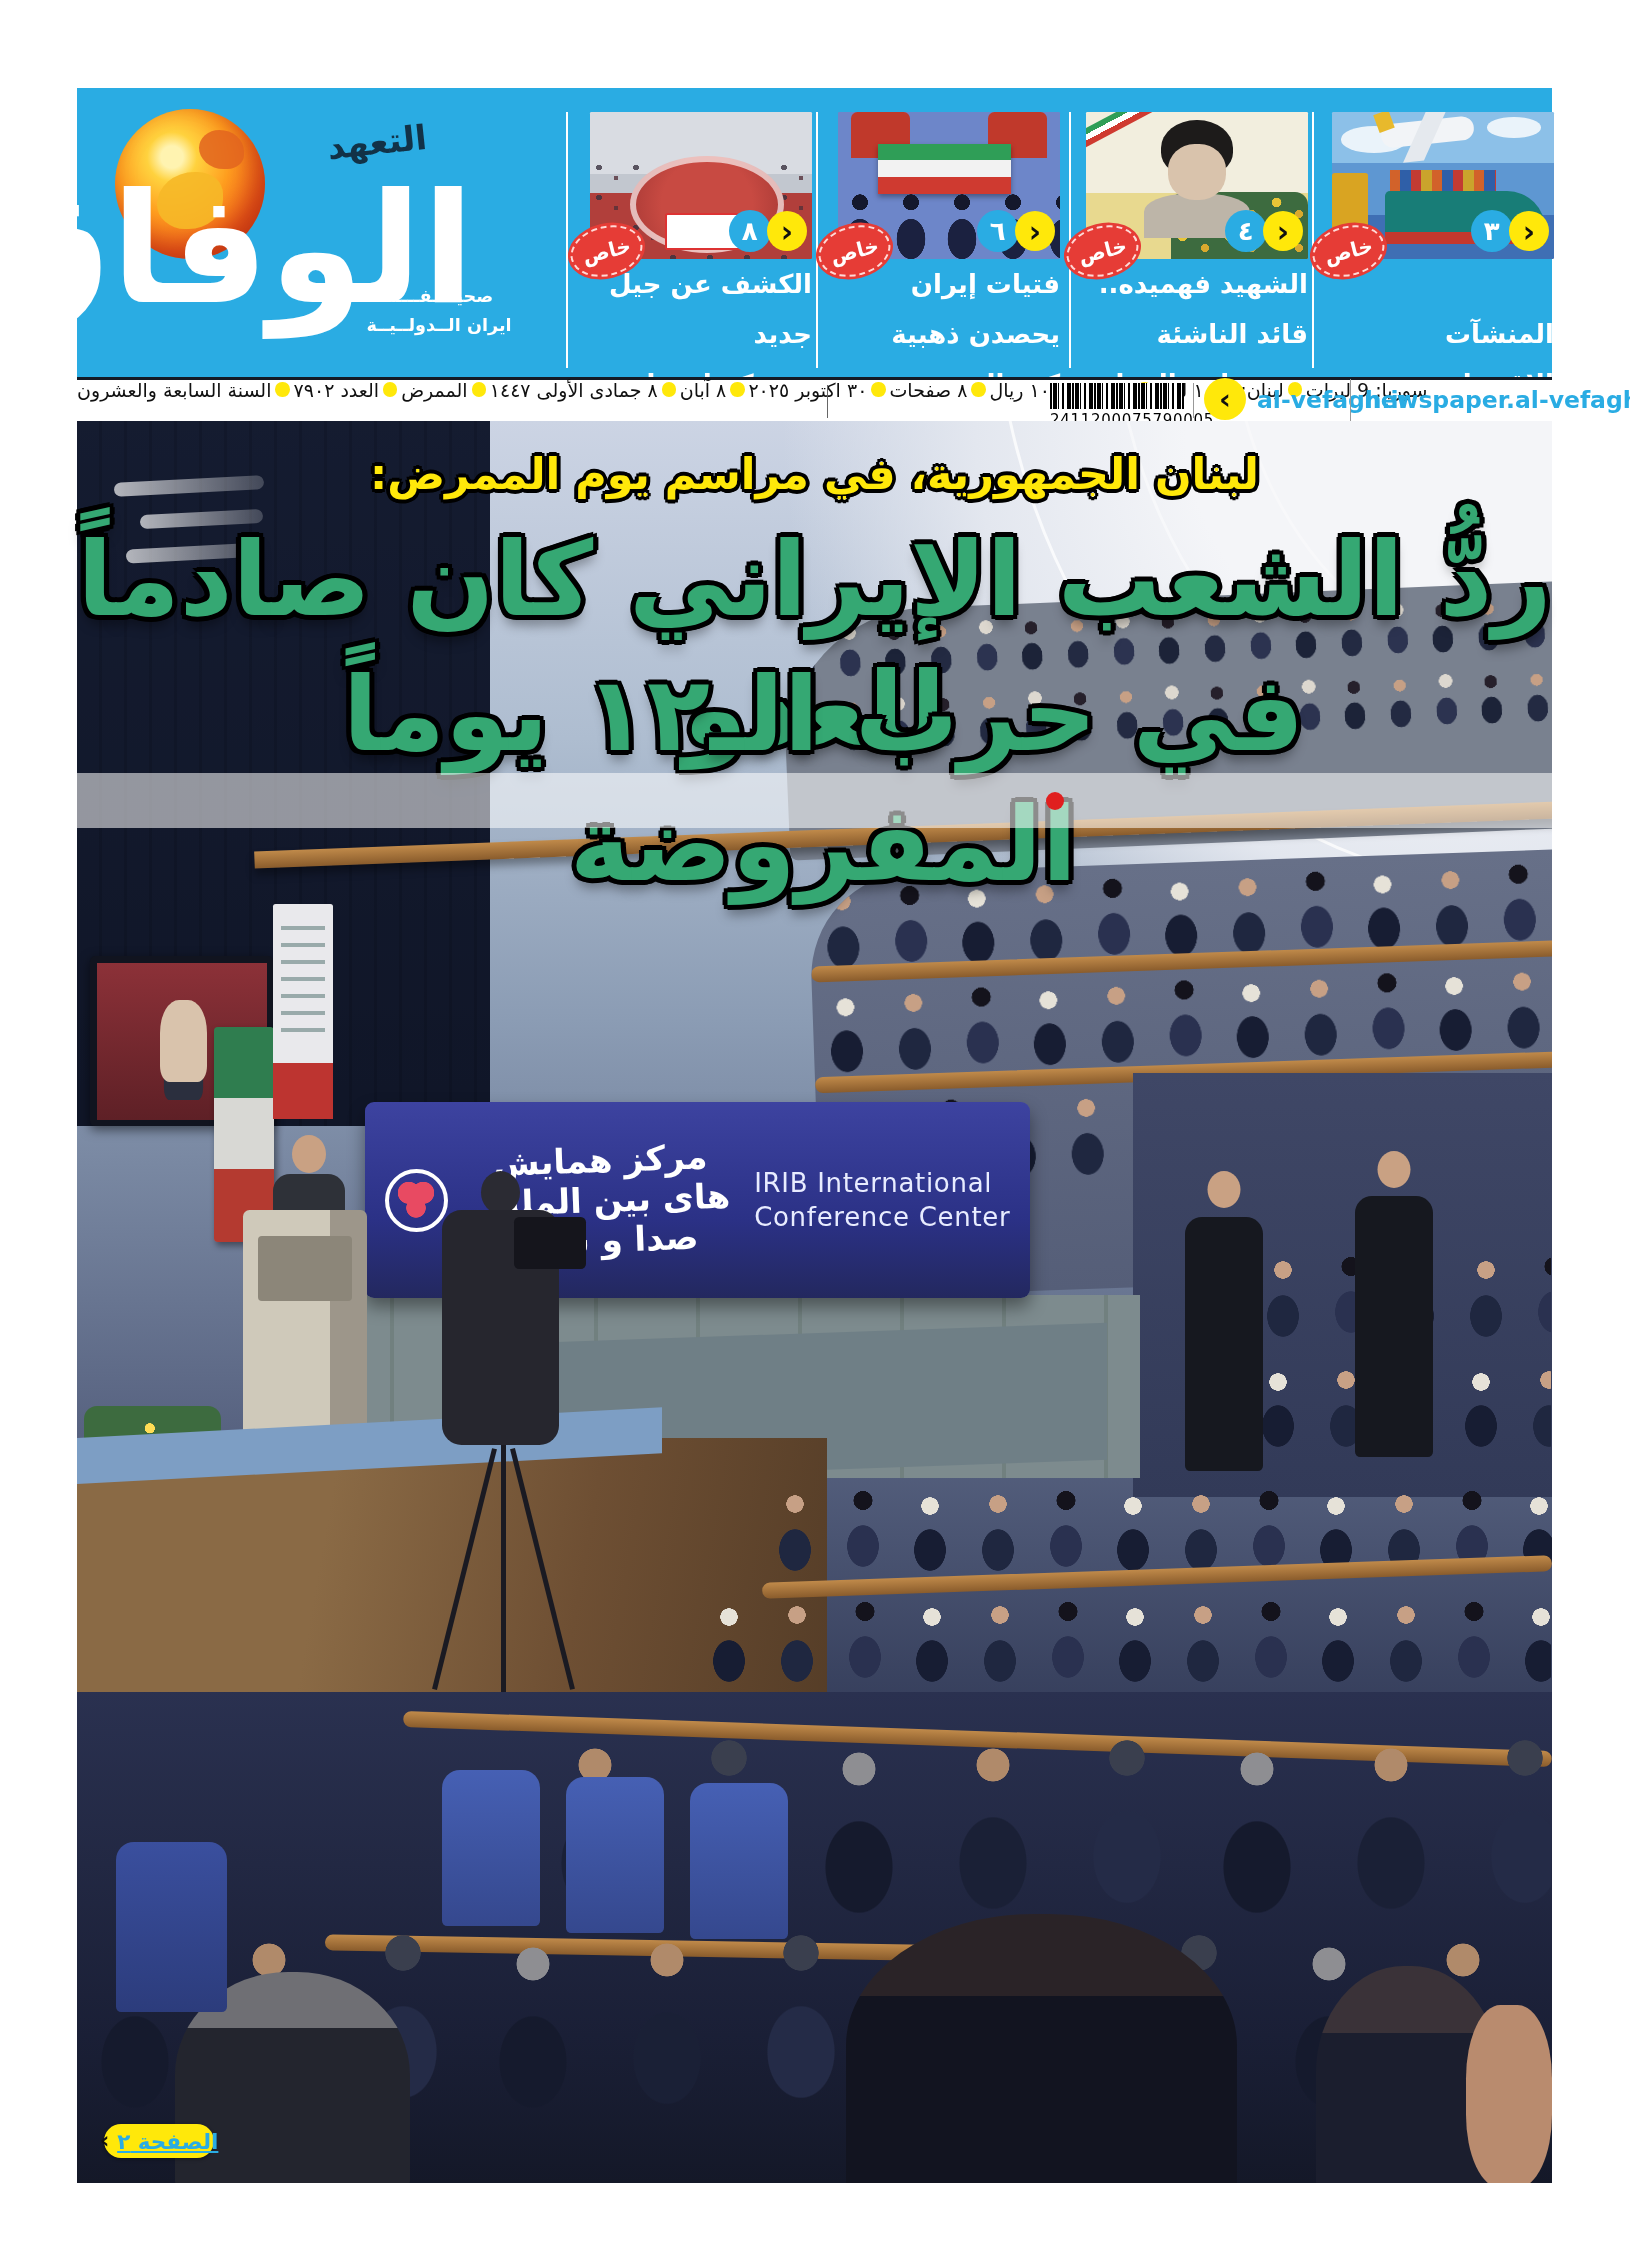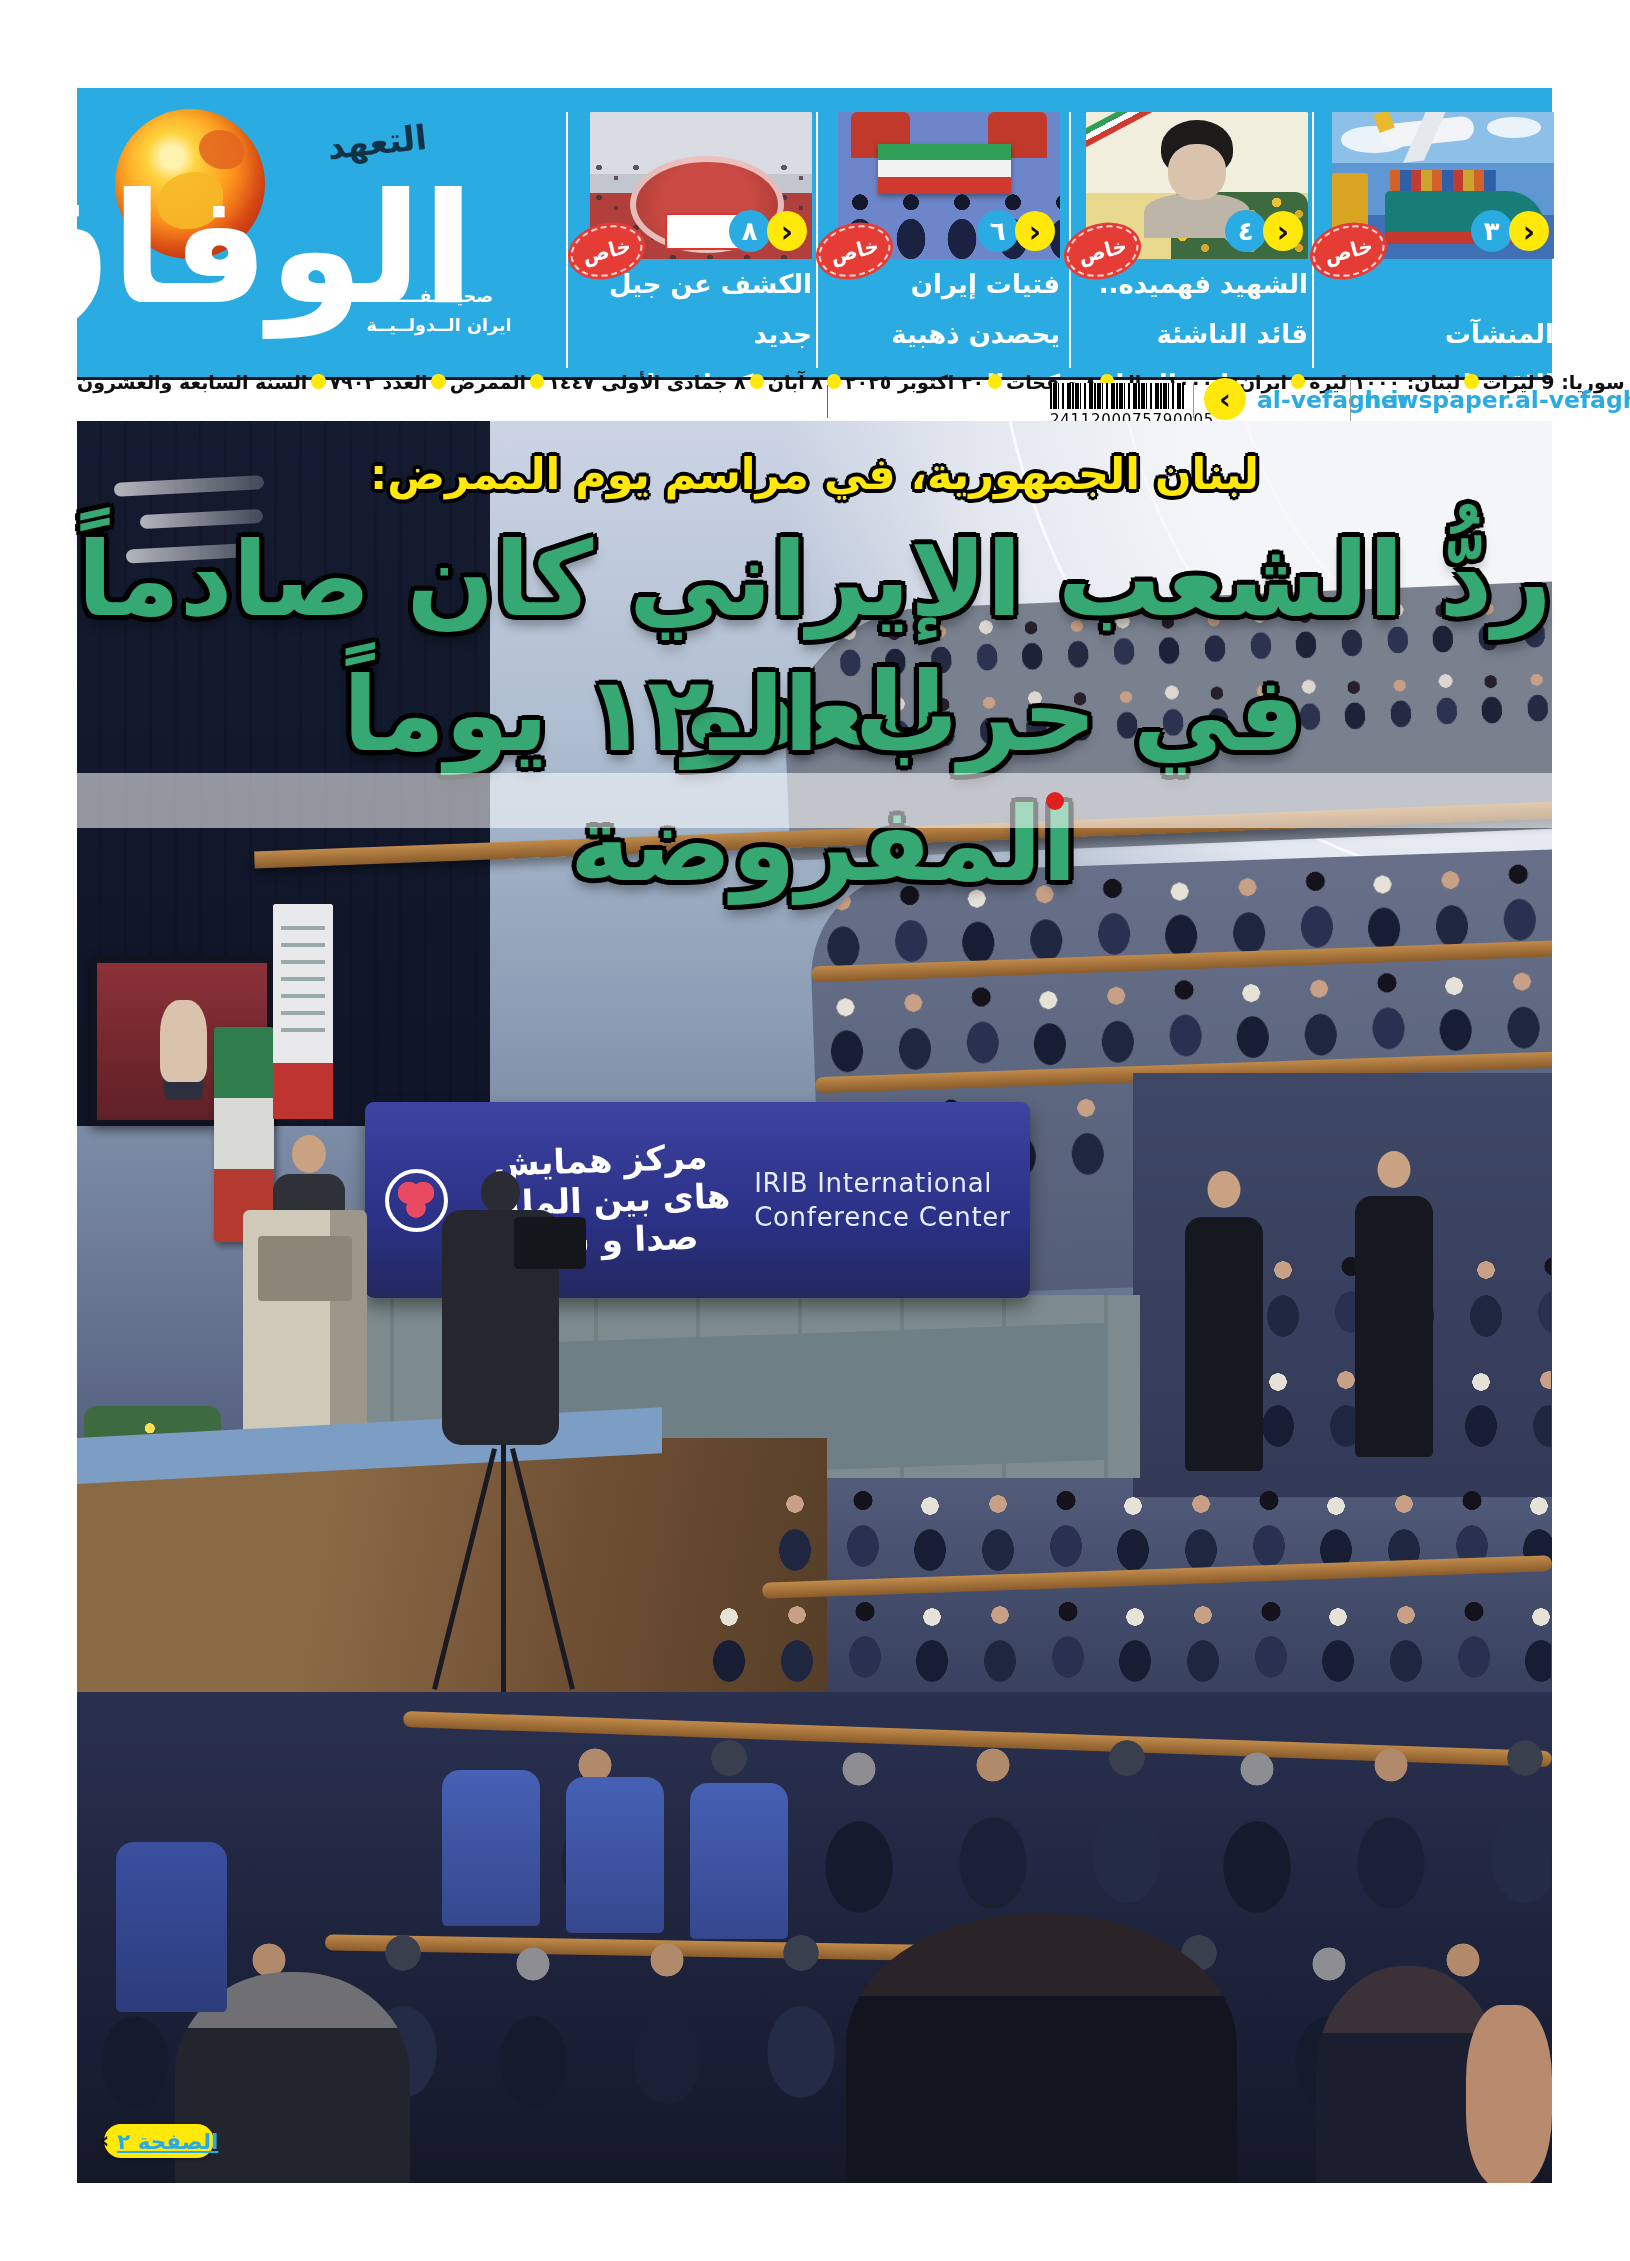--- a/index.html
+++ b/index.html
@@ -83,22 +83,22 @@
     background:repeating-linear-gradient(90deg,#d2622a 0 10.4px,#2f5fa8 10.4px 21px,#c23b32 21px 31px,#caa42c 31px 42px);}
   .art-ship .plane{position:absolute;left:22%;top:6%;width:42%;height:16%;background:#f2f4f7;
     border-radius:33px;transform:rotate(-6deg);}
   .art-ship .plane:before{content:"";position:absolute;left:38%;top:-70%;width:22%;height:240%;
     background:#e5e9ee;transform:skewX(-30deg);}
   .art-ship .tail{position:absolute;left:20%;top:0;width:7%;height:13%;background:#e8b92c;transform:rotate(-20deg);}
   .art-ship .crane{position:absolute;left:0;bottom:18%;width:16%;height:40%;background:#d9a422;
     border-radius:2.6px 2.6px 0 0;}
 
   
-  .infobar{position:absolute;left:77px;top:364px;width:737px;height:35px;display:flex;direction:ltr;
-    align-items:center;justify-content:space-between;font-size:19px;font-weight:bold;color:#101010;}
+  .infobar{position:absolute;left:77px;top:372px;width:737px;height:35px;display:flex;direction:ltr;
+    align-items:center;justify-content:space-between;font-size:19px;font-weight:normal;color:#101010;}
   .infobar .item{white-space:nowrap;direction:rtl;}
   .dot{width:14.3px;height:14.3px;border-radius:50%;background:#ffe80a;flex:0 0 auto;margin:0 3.9px;}
   .vsep{position:absolute;width:1.3px;background:#666;}
   .barcode{position:absolute;left:1050px;top:383px;width:134px;height:26px;
     background:repeating-linear-gradient(90deg,#000 0 2px,#fff 2px 3.3px,#000 3.3px 6.5px,#fff 6.5px 7.8px,
       #000 7.8px 9px,#fff 9px 12.4px,#000 12.4px 13.7px,#fff 13.7px 17px,#000 17px 21px,#fff 21px 22px);}
   .barcode-num{position:absolute;left:1050px;top:411px;width:134px;text-align:center;direction:ltr;
     font-size:15px;color:#000;letter-spacing:0.7px;font-weight:normal;}
   .gocircle{position:absolute;left:1204px;top:378px;width:42px;height:42px;border-radius:50%;
     background:#ffe80a;color:#111;display:flex;align-items:center;justify-content:center;

